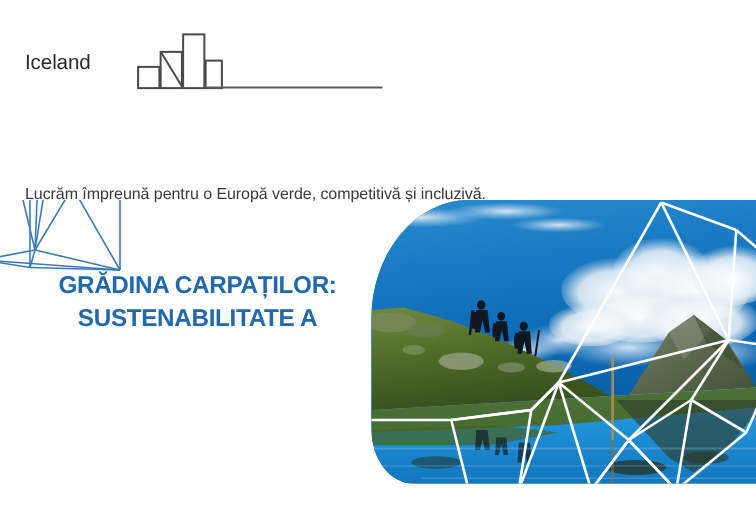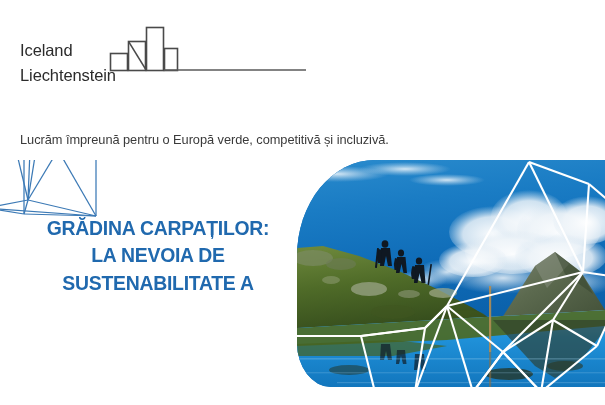--- a/index.html
+++ b/index.html
@@ -60,21 +60,21 @@
     line-height: 26px;
     letter-spacing: -0.2px;
     white-space: nowrap;
   }
   .acf-strong { font-weight: 700; }
   .acf-light  { font-weight: 400; }
 
   #tagline {
     position: absolute;
     left: 20px;
-    top: 131px;
+    top: 146px;
     color: #3a3a3a;
     font-size: 12.8px;
     line-height: 17px;
     letter-spacing: -0.05px;
     white-space: nowrap;
   }
 
   
   #hero {
     position: absolute;
@@ -129,21 +129,20 @@
 </style>
 </head>
 <body>
 
 <div id="page">
 
   <div id="logo-block">
 
     <div id="logo-countries">
       <div>Iceland</div>
-      <div>Liechtenstein</div>
     </div>
 
     <svg id="logo-mark" viewBox="0 0 200 58">
       <g fill="none" stroke="#4a4a4a" stroke-width="1.6">
         <rect x="2.5" y="29.5" width="17" height="17"></rect>
         <rect x="20.5" y="17.5" width="17" height="29"></rect>
         <rect x="38.5" y="3.5" width="17" height="43"></rect>
         <rect x="56.5" y="24.5" width="13" height="22"></rect>
         <line x1="20.8" y1="17.8" x2="38.2" y2="46.2"></line>
       </g>
@@ -169,21 +168,20 @@
         <path d="M 28 40 L 36 -10"></path>
         <path d="M 28 40 L 58 -10"></path>
         <path d="M 24 54 L 24 -10"></path>
         <path d="M 96 56 L 58 -10"></path>
         <path d="M 96 56 L 96 -10"></path>
       </g>
     </svg>
 
     <div id="headline">
       <span class="hl-line">GRĂDINA CARPAȚILOR:</span>
-      <span class="hl-line">LA NEVOIA DE</span>
       <span class="hl-line">SUSTENABILITATE A</span>
     </div>
 
     <div id="photo-wrap">
       <div id="photo-clip">
         <svg id="photo-svg" viewBox="0 0 308 227" preserveAspectRatio="xMidYMid slice">
           <defs>
             <linearGradient id="skyGrad" x1="0" y1="0" x2="0.18" y2="1">
               <stop offset="0%" stop-color="#2a8bcd"></stop>
               <stop offset="28%" stop-color="#1a7cc4"></stop>

